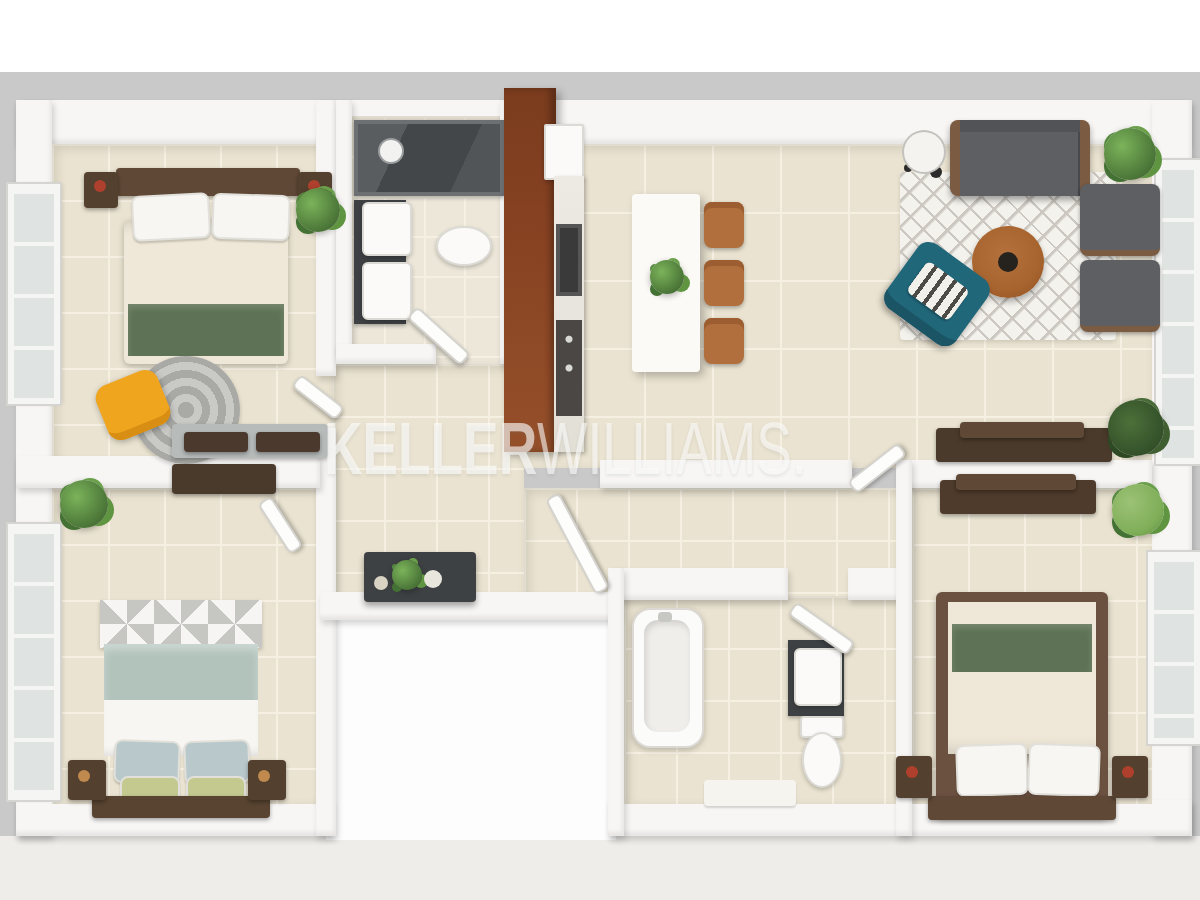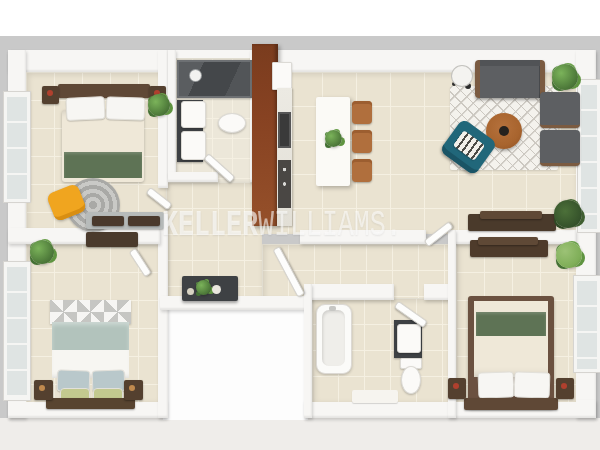--- a/index.html
+++ b/index.html
@@ -1,17 +1,17 @@
 <!DOCTYPE html>
 <html style="--bg-outer: #c9c9c9; --bg-top: #ffffff; --bg-bottom: #efedea; --wall: #f7f6f4; --floor: #eae3d1; --floor-line: #f5f0e2; --wood-dark: #54402f; --wood-red: #874222; --wood-mid: #a8642e; --chair-tan: #b06f3d; --green-bed: #5e7355; --sage: #b2c3bc; --teal: #21677a; --yellow: #f0a51f; --gray-sofa: #5d5f62; --charcoal: #3e4144; --cream: #efe8d8; --plant: #4e7a3a; --rug-base: #f4f2ed; --rug-line: #ccc8c1; --watermark: rgba(255,255,255,0.62);"><head>
 <meta charset="utf-8">
 <style>
   html,body{margin:0;padding:0;background:#fff;}
   #stage{position:relative;width:600px;height:450px;overflow:hidden;background:var(--bg-top,#fff);
-         font-family:Liberation Mono, monospace;}
+         font-family:Liberation Sans, sans-serif;}
   .a{position:absolute;}
   .backdrop{background:var(--bg-outer,#c9c9c9);}
   .bottomband{background:var(--bg-bottom,#efedea);}
   .notch{background:#fdfdfd;}
   .wall{background:var(--wall,#f7f6f4);
         box-shadow:inset -1px -2px 2px rgba(0,0,0,.07), 1px 2px 3px rgba(0,0,0,.16);}
   .floor{background-color:var(--floor,#eae3d1);
          background-image:linear-gradient(var(--floor-line,#f5f0e2) 1px,transparent 1px),
                           linear-gradient(90deg,var(--floor-line,#f5f0e2) 1px,transparent 1px);
          background-size:28px 28px;box-shadow:inset 2px 2px 6px rgba(0,0,0,.12);}

